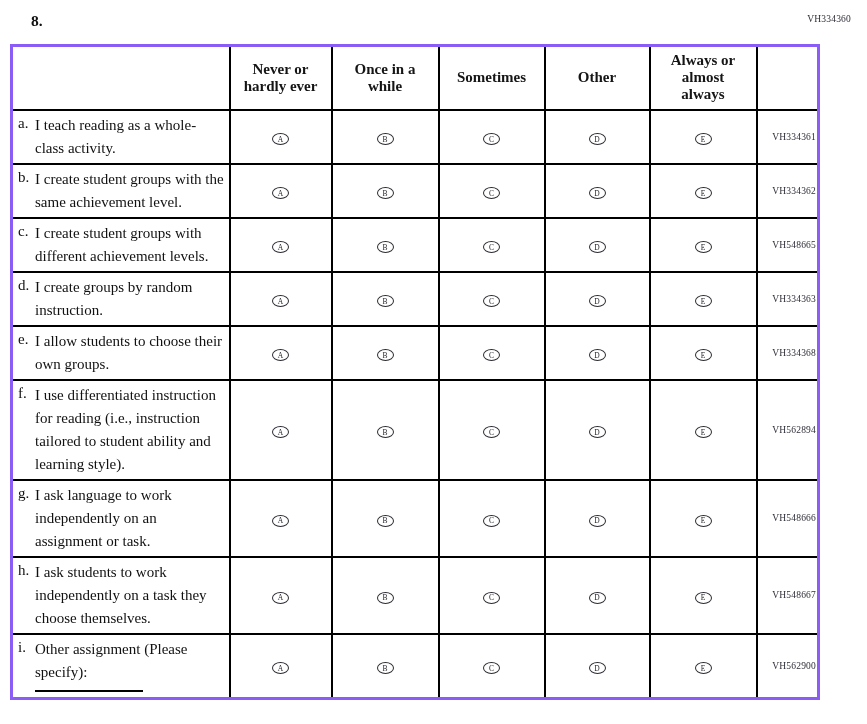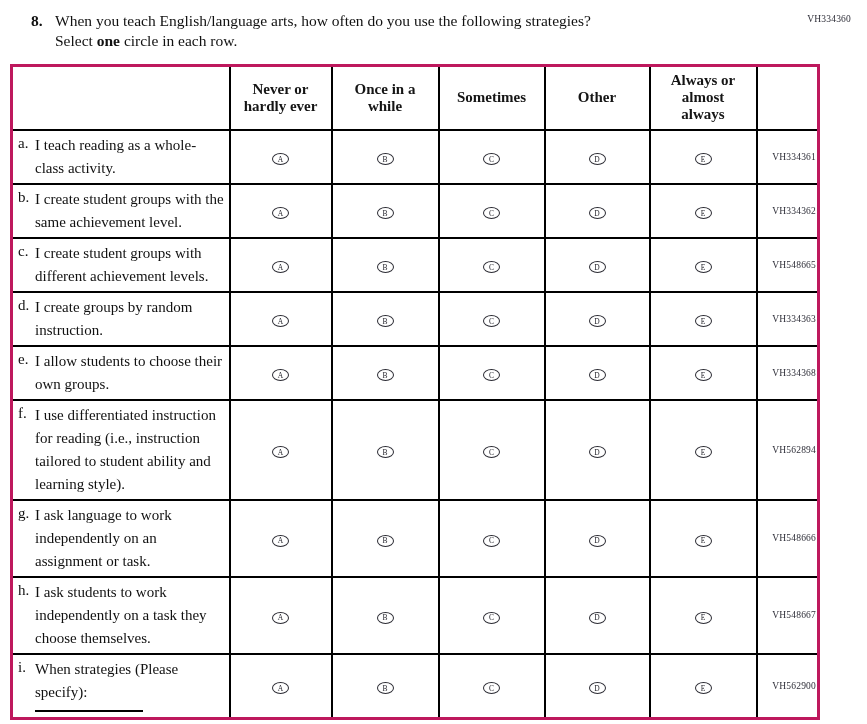--- a/index.html
+++ b/index.html
@@ -23,21 +23,21 @@
     line-height: 20px;
   }
   .q-text { font-size: 15.5px; line-height: 20px; max-width: 560px; }
   .q-text b { font-weight: bold; }
 
   table.survey {
     border-collapse: collapse;
     margin: 13px 0 0 10px;
     width: 807px;
     table-layout: fixed;
-    border: 3px solid #be185d;
+    border: 3px solid #8b5cf6;
   }
   table.survey th, table.survey td {
     border: 2px solid #000;
   }
   thead th {
     height: 64px;
     font-size: 15px; font-weight: bold;
     text-align: center; vertical-align: middle;
     white-space: pre-line;
     line-height: 17px;
@@ -79,21 +79,20 @@
 </style>
 </head>
 <body>
 
 <div class="page">
 
   <div class="form-code-top">VH334360</div>
 
   <div class="question">
     <div class="q-number">8.</div>
-    <div class="q-text"><span>When you teach English/language arts, how often do you use the following strategies? Select </span><b>one</b><span> circle in each row.</span></div>
   </div>
 
   <table class="survey">
     <colgroup>
       <col style="width:218px">
         <col style="width:102px">
         <col style="width:107px">
       <col style="width:106px">
         <col style="width:105px">
         <col style="width:107px">
@@ -233,21 +232,21 @@
         <td class="opt"><span class="bubble">C</span></td>
         <td class="opt"><span class="bubble">D</span></td>
         <td class="opt"><span class="bubble">E</span></td>
         <td class="code">VH548667</td>
       </tr>
 
       <tr>
         <td class="stmt">
           <div class="stmt-flex">
             <span class="row-label">i.</span>
-            <span class="row-text">When strategies (Please specify):</span>
+            <span class="row-text">Other assignment (Please specify):</span>
           </div>
           <div class="specify-line"></div>
         </td>
         <td class="opt"><span class="bubble">A</span></td>
         <td class="opt"><span class="bubble">B</span></td>
         <td class="opt"><span class="bubble">C</span></td>
         <td class="opt"><span class="bubble">D</span></td>
         <td class="opt"><span class="bubble">E</span></td>
         <td class="code">VH562900</td>
       </tr>

